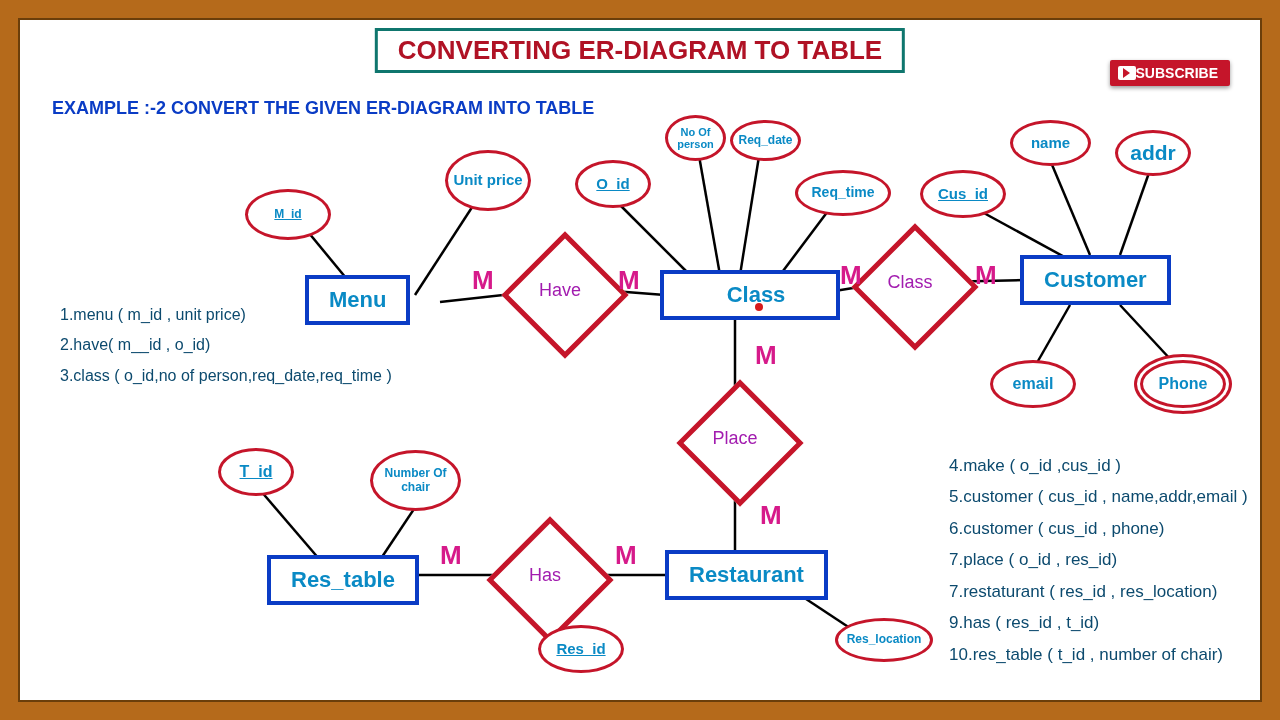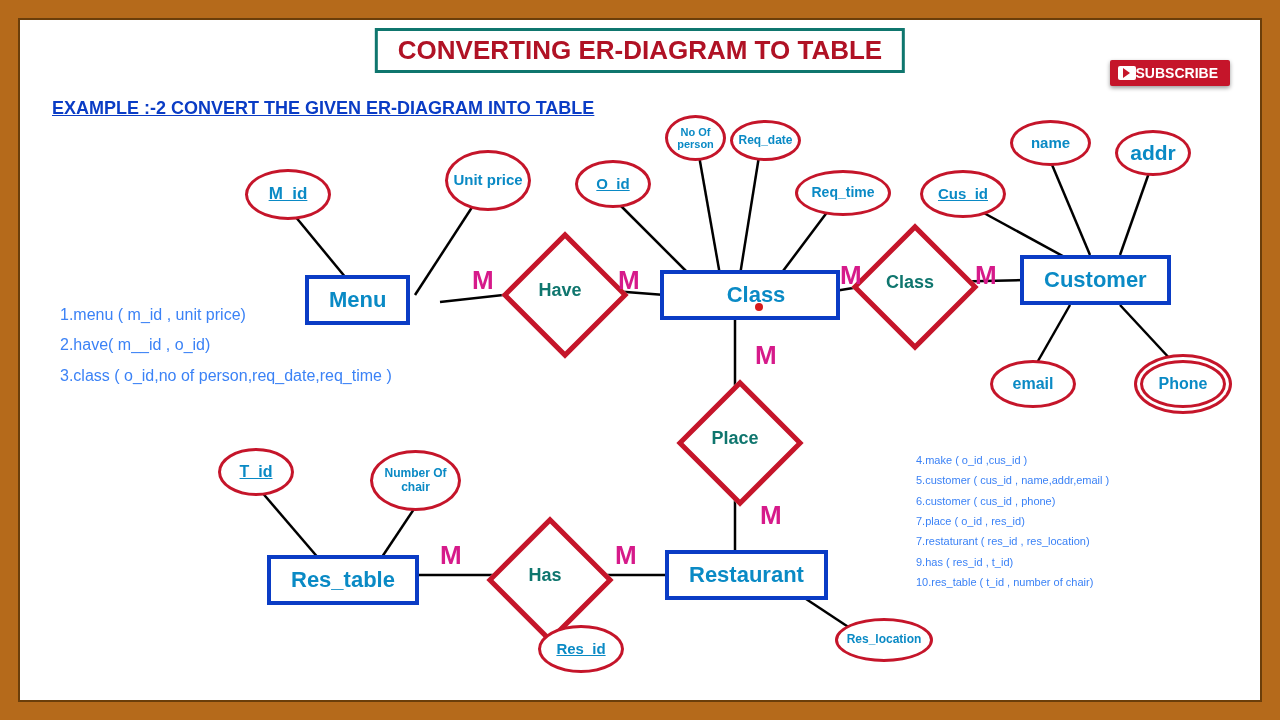--- a/index.html
+++ b/index.html
@@ -26,21 +26,20 @@
     font-weight: bold;
     color: #b01225;
     background: #fff;
   }
   .subtitle {
     position: absolute;
     top: 78px; left: 32px;
     color: #0a3cc5;
     font-weight: bold;
     font-size: 18px;
-    text-decoration: underline;
   }
   .subscribe {
     position: absolute;
     top: 40px; right: 30px;
     background: #c5152a;
     color: #fff;
     padding: 5px 12px 5px 8px;
     border-radius: 2px;
     font-size: 14px;
     font-weight: bold;
@@ -81,22 +80,22 @@
   .diamond-shape {
     width: 80px; height: 80px;
     border: 5px solid #c5152a;
     background: #fff;
     transform: rotate(45deg);
   }
   .diamond .dlabel {
     position: absolute;
     top: 50%; left: 50%;
     transform: translate(-50%, -50%);
-    color: #0f766e;
-    font-weight: bold;
+    color: #a21caf;
+    font-weight: normal;
     font-size: 18px;
     white-space: nowrap;
   }
   .attr {
     position: absolute;
     border: 3px solid #c5152a;
     border-radius: 50%;
     background: #fff;
     color: #0a8ac5;
     font-weight: bold;
@@ -114,21 +113,21 @@
   .ul { text-decoration: underline; }
   .card {
     position: absolute;
     color: #d61a8a;
     font-weight: bold;
     font-size: 26px;
     z-index: 4;
   }
   .notes {
     position: absolute;
-    color: #3b82f6;
+    color: #0c4a6e;
     font-size: 16px;
     line-height: 1.9;
   }
   .dot {
     position: absolute;
     width: 8px; height: 8px;
     border-radius: 50%;
     background: #d61a1a;
     z-index: 5;
   }
@@ -206,21 +205,21 @@
   </div>
   <div class="diamond" style="left:675px; top:378px;">
     <div class="diamond-shape"></div>
       <span class="dlabel">Place</span>
   </div>
   <div class="diamond" style="left:485px; top:515px;">
     <div class="diamond-shape"></div>
       <span class="dlabel">Has</span>
   </div>
 
-  <div class="attr ul" style="left:225px; top:149px; width:80px; height:45px; font-size:17px;">M_id</div>
+  <div class="attr ul" style="left:225px; top:169px; width:80px; height:45px; font-size:12px;">M_id</div>
   <div class="attr" style="left:425px; top:130px; width:80px; height:55px; font-size:15px;">Unit price</div>
   <div class="attr ul" style="left:555px; top:140px; width:70px; height:42px; font-size:15px;">O_id</div>
   <div class="attr" style="left:645px; top:95px; width:55px; height:40px; font-size:11px;">No Of person</div>
   <div class="attr" style="left:710px; top:100px; width:65px; height:35px; font-size:12px;">Req_date</div>
   <div class="attr" style="left:775px; top:150px; width:90px; height:40px; font-size:14px;">Req_time</div>
   <div class="attr ul" style="left:900px; top:150px; width:80px; height:42px; font-size:15px;">Cus_id</div>
   <div class="attr" style="left:990px; top:100px; width:75px; height:40px; font-size:15px;">name</div>
   <div class="attr" style="left:1095px; top:110px; width:70px; height:40px; font-size:21px;">addr</div>
   <div class="attr" style="left:970px; top:340px; width:80px; height:42px; font-size:16px;">email</div>
   <div class="attr multi" style="left:1120px; top:340px; width:80px; height:42px; font-size:16px;">Phone</div>
@@ -239,21 +238,21 @@
   <div class="card" style="left:420px; top:520px;">M</div>
 
   <div class="dot" style="left:735px; top:283px;"></div>
 
   <div class="notes" style="left:40px; top:280px;">
     <div>1.menu ( m_id , unit price)</div>
     <div>2.have( m__id   , o_id)</div>
     <div>3.class ( o_id,no of person,req_date,req_time )</div>
   </div>
 
-  <div class="notes" style="left:896px; top:430px; font-size:11px; line-height:1.85;">
+  <div class="notes" style="left:929px; top:430px; font-size:17px; line-height:1.85;">
     <div>4.make ( o_id ,cus_id )</div>
     <div>5.customer ( cus_id , name,addr,email )</div>
     <div>6.customer ( cus_id , phone)</div>
     <div>7.place ( o_id , res_id)</div>
     <div>7.restaturant ( res_id , res_location)</div>
     <div>9.has ( res_id , t_id)</div>
     <div>10.res_table ( t_id  , number of chair)</div>
   </div>
 
 </div>

